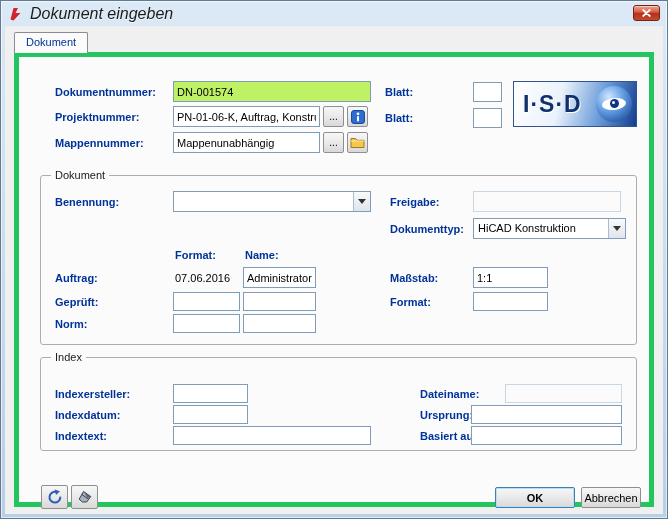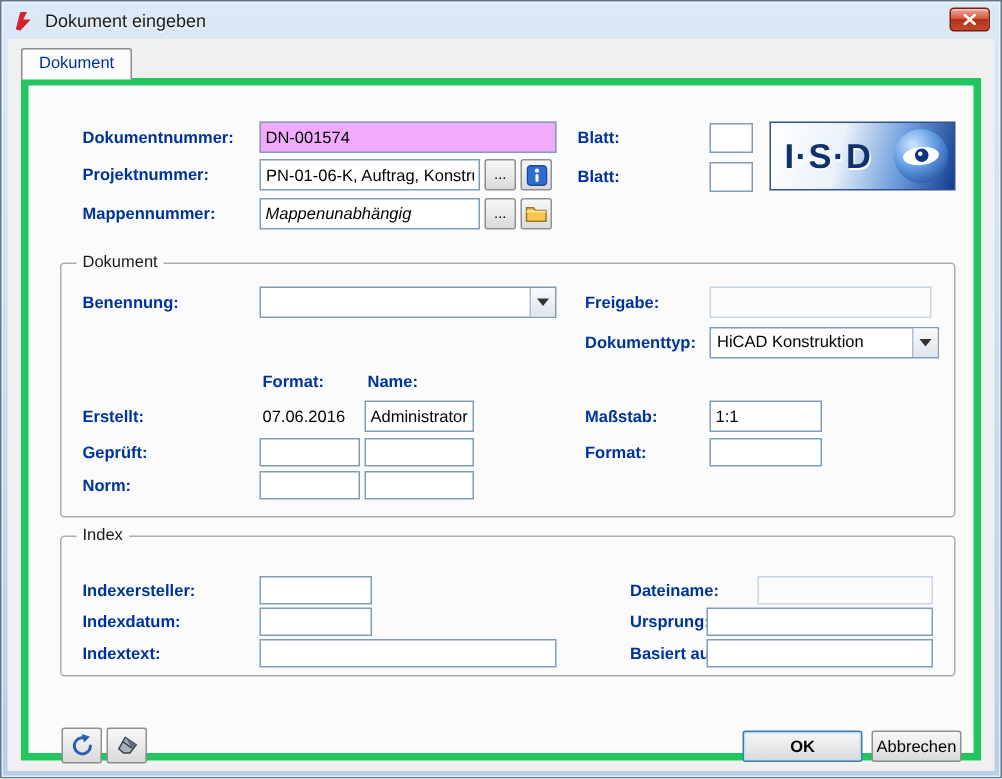--- a/index.html
+++ b/index.html
@@ -13,21 +13,21 @@
     background: linear-gradient(#dce9f6, #b7cfe7);
     border: 1px solid #62798f;
     box-shadow: inset 0 0 0 1px rgba(255,255,255,.6);
     overflow: hidden;
   }
   .titlebar {
     position: absolute; left: 0; top: 0; right: 0; height: 25px;
     display: flex; align-items: center; padding: 0 7px;
   }
   .app-icon { width: 16px; height: 16px; margin-right: 6px; display: inline-flex; }
-  .title-text { font-size: 12px; color: #1a1a1a; text-shadow: 0 1px 0 rgba(255,255,255,.8); }
+  .title-text { font-size: 16px; color: #1a1a1a; text-shadow: 0 1px 0 rgba(255,255,255,.8); font-style: italic; }
   .close-btn {
     position: absolute; right: 7px; top: 4px; width: 27px; height: 16px;
     background: linear-gradient(#eda596, #d55a41 45%, #b4301b 50%, #c04a30);
     border: 1px solid #7c1f0e; border-radius: 3px;
     display: flex; align-items: center; justify-content: center;
     box-shadow: inset 0 1px 0 rgba(255,255,255,.45);
     cursor: pointer;
   }
   .client {
     position: absolute; left: 4px; right: 4px; top: 25px; bottom: 4px;
@@ -49,21 +49,21 @@
   }
   .lbl {
     position: absolute; color: #003399; font-weight: bold;
     font-size: 11px; line-height: 13px; white-space: nowrap;
   }
   .txt { position: absolute; color: #000; font-size: 11px; line-height: 13px; white-space: nowrap; }
   .fld {
     position: absolute; border: 1px solid #7f9db9; background: #fff;
     font-family: inherit; font-size: 11px; color: #000; padding: 1px 3px;
   }
-  .fld.lavender { background: #f0abfc; }
+  .fld.lavender { background: #bef264; }
   .fld.dis { background: #fbfbfb; border-color: #c9d6e4; }
   .group { position: absolute; border: 1px solid #adadad; border-radius: 3px; }
   .legend {
     position: absolute; top: -8px; left: 10px; padding: 0 4px;
     background: #fbfbfb; font-size: 11px; color: #1a1a1a; line-height: 15px;
   }
   .combo { position: absolute; border: 1px solid #7f9db9; background: #fff; }
   .combo-text {
     position: absolute; left: 4px; right: 20px; top: 3px;
     font-size: 11px; color: #000; overflow: hidden; white-space: nowrap;
@@ -164,21 +164,21 @@
           <rect x="0.5" y="0.5" width="13" height="13" rx="2.5" fill="#2f6cd0" stroke="#1a4a9c"></rect>
           <circle cx="7" cy="3.8" r="1.4" fill="#ffffff"></circle>
           <rect x="6" y="6" width="2" height="5.4" rx="1" fill="#ffffff"></rect>
         </svg>
       </button>
 
       <span class="lbl" style="left:366px;top:55px">Blatt:</span>
       <input class="fld" style="left: 454px; top: 51px; width: 29px; height: 20px;" value="">
 
       <span class="lbl" style="left:36px;top:80px">Mappennummer:</span>
-      <input class="fld" style="left: 154px; top: 75px; width: 147px; height: 21px; font-style: italic;" value="Mappenunabhängig">
+      <input class="fld" style="left: 154px; top: 75px; width: 147px; height: 21px;" value="Mappenunabhängig">
       <button class="btn mini" style="left:304px;top:75px;width:21px;height:21px">...</button>
       <button class="btn tool" style="left:328px;top:75px;width:21px;height:21px">
         <svg width="15" height="13" viewBox="0 0 15 13">
           <path d="M1 2.5 h4.6 l1.5 1.8 h6.9 v7.2 h-13 z" fill="#f6c64d" stroke="#9c7a22" stroke-width="1"></path>
           <path d="M1 5 h13" stroke="#ffe9a8" stroke-width="1"></path>
         </svg>
       </button>
 
       <div class="group" style="left:21px;top:118px;width:597px;height:170px">
         <span class="legend">Dokument</span>
@@ -199,21 +199,21 @@
       <div class="combo" style="left:454px;top:161px;width:153px;height:21px">
         <span class="combo-text">HiCAD Konstruktion</span>
         <span class="combo-btn">
             <i class="arrow-down"></i>
           </span>
       </div>
 
       <span class="lbl" style="left:156px;top:192px">Format:</span>
       <span class="lbl" style="left:226px;top:192px">Name:</span>
 
-      <span class="lbl" style="left:36px;top:215px">Erstellt:</span>
+      <span class="lbl" style="left:36px;top:215px">Auftrag:</span>
       <span class="txt" style="left:156px;top:215px">07.06.2016</span>
       <input class="fld" style="left: 224px; top: 210px; width: 73px; height: 21px;" readonly="" value="Administrator">
 
       <span class="lbl" style="left:371px;top:215px">Maßstab:</span>
       <input class="fld" style="left: 454px; top: 210px; width: 75px; height: 21px;" value="1:1">
 
       <span class="lbl" style="left:36px;top:239px">Geprüft:</span>
       <input class="fld" style="left: 154px; top: 235px; width: 67px; height: 19px;" value="">
       <input class="fld" style="left: 224px; top: 235px; width: 73px; height: 19px;" value="">
 

